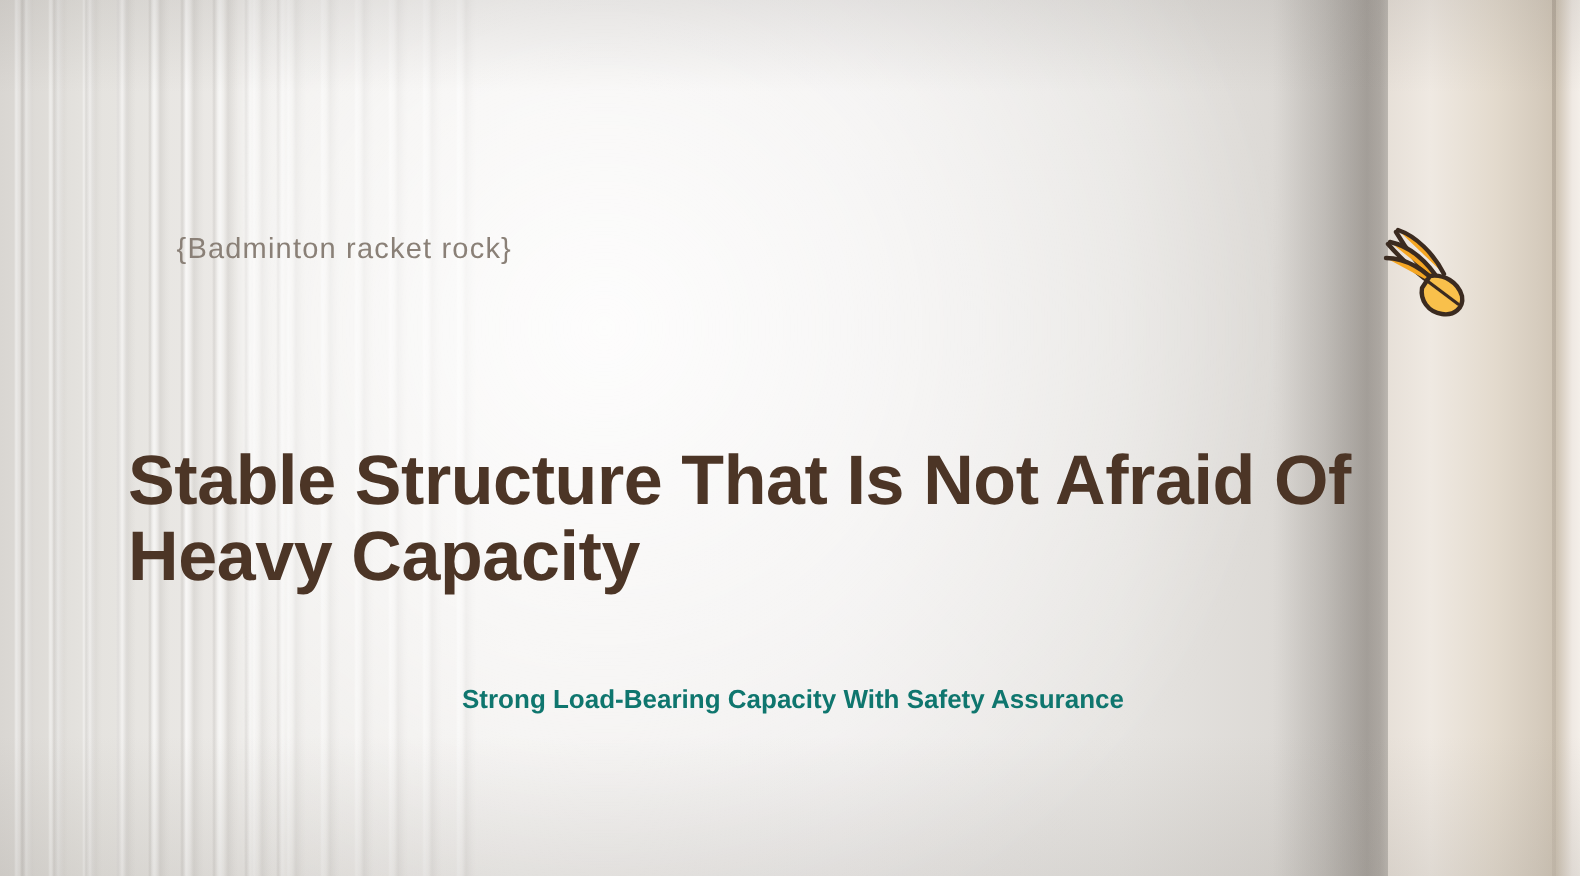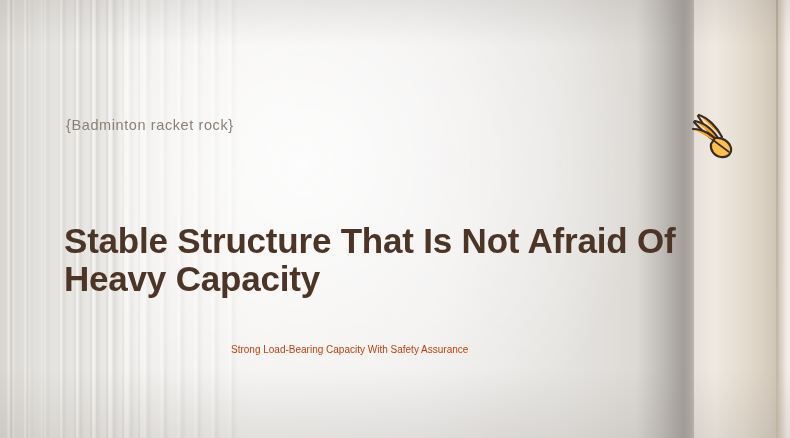--- a/index.html
+++ b/index.html
@@ -129,41 +129,42 @@
   .tagline {
     position: absolute;
     left: 66px;
     top: 116px;
     width: 190px;
     font-size: 14.5px;
     line-height: 19px;
     letter-spacing: 0.6px;
     color: #8a8077;
     font-weight: 400;
+    text-align: right;
   }
   .headline {
     position: absolute;
     left: 64px;
     top: 222px;
     width: 660px;
     font-size: 35px;
     line-height: 38px;
     font-weight: 700;
     letter-spacing: -0.2px;
     color: #4c3526;
   }
   .subhead {
     position: absolute;
     left: 231px;
     top: 340px;
     width: 350px;
-    font-size: 10px;
+    font-size: 13px;
     line-height: 20px;
-    color: #c2410c;
-    font-weight: 400;
+    color: #0f766e;
+    font-weight: 700;
   }
 
   
   .shuttle {
     position: absolute;
     left: 690px;
     top: 110px;
     width: 52px;
     height: 54px;
   }

